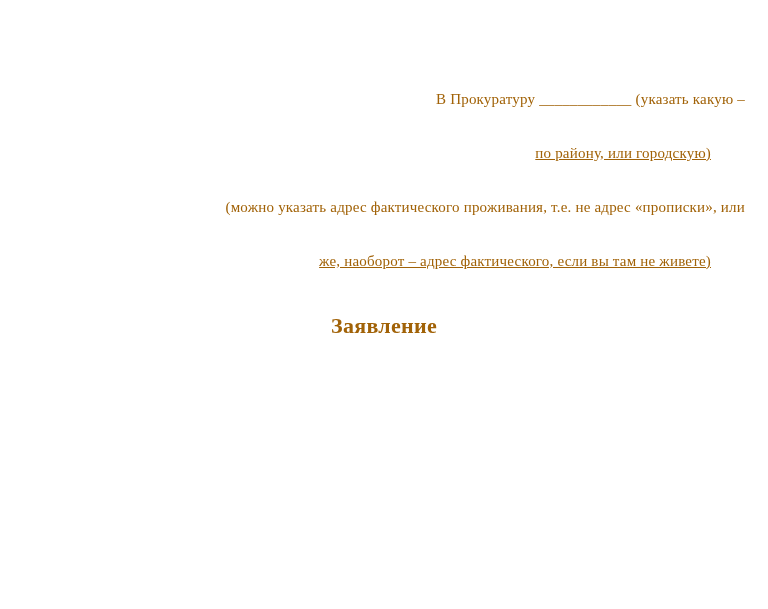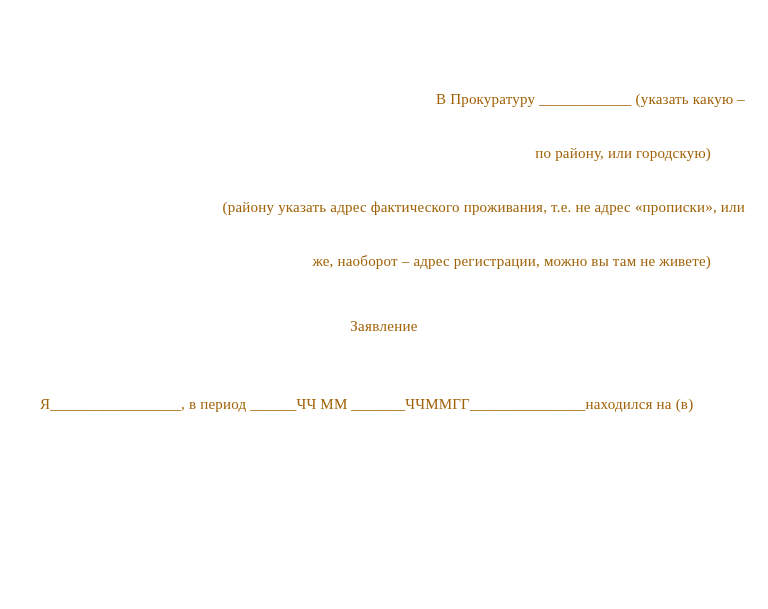--- a/index.html
+++ b/index.html
@@ -25,26 +25,27 @@
     font-size: 15px;
     line-height: 18px;
     letter-spacing: 0.2px;
     white-space: pre;
   }
   .header .line {
     overflow: hidden;
   }
   .hdr-indent {
     padding-right: 34px;
+    text-decoration: underline;
   }
   .title {
     margin: 8px 0 0 0;
     text-align: center;
-    font-size: 15px;
-    font-weight: 400;
+    font-size: 22px;
+    font-weight: 700;
     line-height: 24px;
     letter-spacing: 0.3px;
   }
   .para {
     padding-left: 40px;
     padding-right: 24px;
     font-size: 15px;
     line-height: 18px;
     letter-spacing: 0.2px;
     white-space: pre;
@@ -57,28 +58,27 @@
   }
 </style>
 </head>
 <body>
 
 <div class="page">
 
   <div class="header">
     <div class="line">В Прокуратуру ____________ (указать какую –</div>
     <div class="line hdr-indent">по району, или городскую)</div>
-    <div class="line">(району указать адрес фактического проживания, т.е. не адрес «прописки», или</div>
-    <div class="line hdr-indent">же, наоборот – адрес регистрации, можно вы там не живете)</div>
+    <div class="line">(можно указать адрес фактического проживания, т.е. не адрес «прописки», или</div>
+    <div class="line hdr-indent">же, наоборот – адрес фактического, если вы там не живете)</div>
   </div>
 
   <h1 class="title">Заявление</h1>
 
   <div class="para para-1">
-    <div class="line">Я_________________, в период ______ЧЧ ММ _______ЧЧММГГ_______________находился на (в)</div>
     
     
     
     
     
     
     
     
     
   </div>

